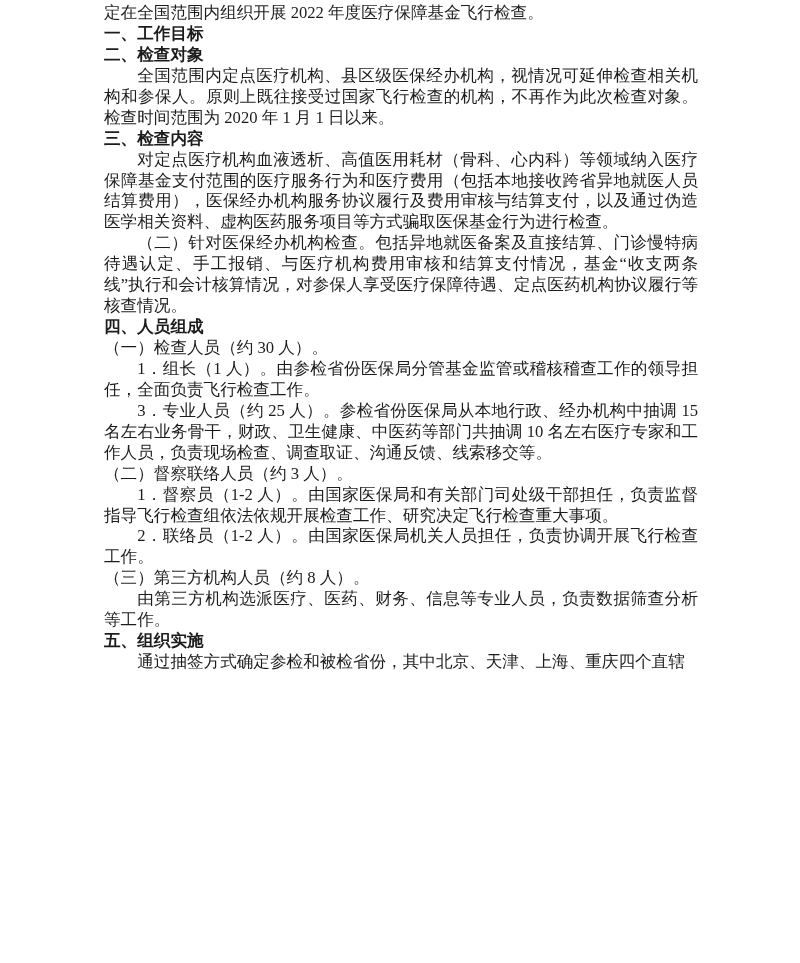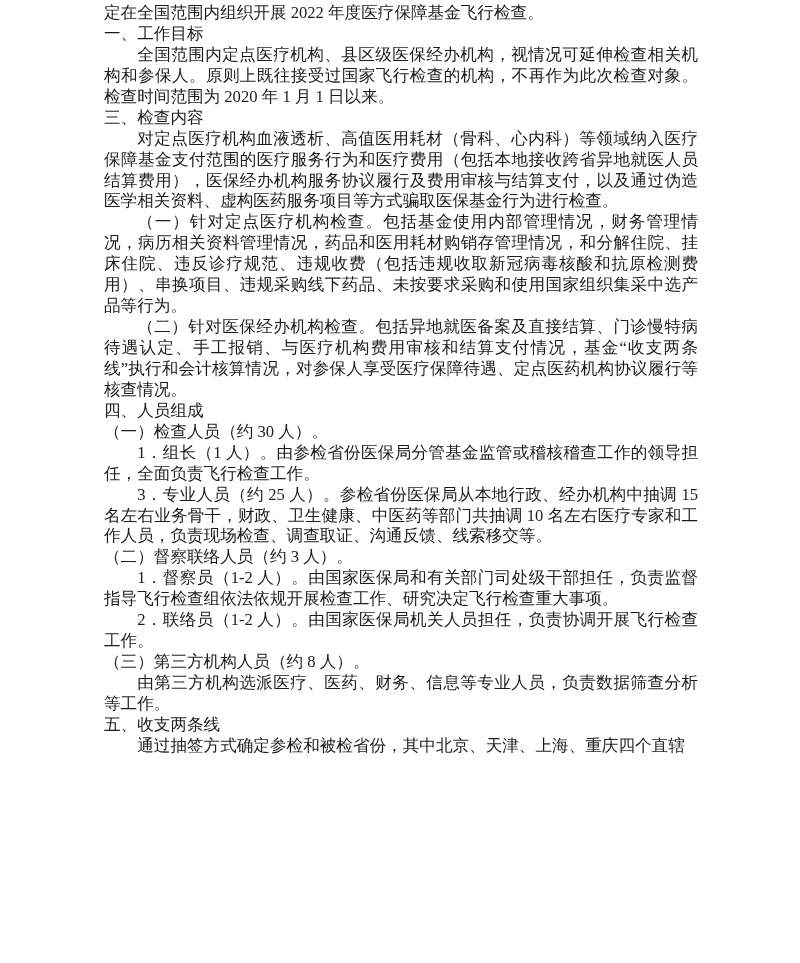--- a/index.html
+++ b/index.html
@@ -24,48 +24,48 @@
     line-height: 20.93px;
     color: #1c1c1c;
     text-align: justify;
     text-justify: inter-ideograph;
   }
   .block {
     margin: 0;
     padding: 0;
   }
   .block.heading {
-    font-weight: normal;
+    font-weight: bold;
     text-indent: 0;
   }
   .block.para {
     text-indent: 2em;
   }
   .block.label,
   .block.continuation {
     text-indent: 0;
   }
 </style>
 </head>
 <body>
 
 <div class="page" style="background: rgb(255, 255, 255);">
   <div class="doc-body" id="doc" style="color: rgb(28, 28, 28);">
       <div class="block continuation">定在全国范围内组织开展 2022 年度医疗保障基金飞行检查。</div>
       <div class="block heading">一、工作目标</div>
+      <div class="block heading">二、检查对象</div>
       <div class="block para">全国范围内定点医疗机构、县区级医保经办机构，视情况可延伸检查相关机构和参保人。原则上既往接受过国家飞行检查的机构，不再作为此次检查对象。检查时间范围为 2020 年 1 月 1 日以来。</div>
       <div class="block heading">三、检查内容</div>
       <div class="block para">对定点医疗机构血液透析、高值医用耗材（骨科、心内科）等领域纳入医疗保障基金支付范围的医疗服务行为和医疗费用（包括本地接收跨省异地就医人员结算费用），医保经办机构服务协议履行及费用审核与结算支付，以及通过伪造医学相关资料、虚构医药服务项目等方式骗取医保基金行为进行检查。</div>
-      <div class="block para">（一）针对定点医疗机构检查。包括基金使用内部管理情况，财务管理情况，病历相关资料管理情况，药品和医用耗材购销存管理情况，和分解住院、挂床住院、违反诊疗规范、违规收费（包括违规收取新冠病毒核酸和抗原检测费用）、串换项目、违规采购线下药品、未按要求采购和使用国家组织集采中选产品等行为。</div>
       <div class="block para">（二）针对医保经办机构检查。包括异地就医备案及直接结算、门诊慢特病待遇认定、手工报销、与医疗机构费用审核和结算支付情况，基金“收支两条线”执行和会计核算情况，对参保人享受医疗保障待遇、定点医药机构协议履行等核查情况。</div>
       <div class="block heading">四、人员组成</div>
       <div class="block label">（一）检查人员（约 30 人）。</div>
       <div class="block para">1．组长（1 人）。由参检省份医保局分管基金监管或稽核稽查工作的领导担任，全面负责飞行检查工作。</div>
       <div class="block para">3．专业人员（约 25 人）。参检省份医保局从本地行政、经办机构中抽调 15 名左右业务骨干，财政、卫生健康、中医药等部门共抽调 10 名左右医疗专家和工作人员，负责现场检查、调查取证、沟通反馈、线索移交等。</div>
       <div class="block label">（二）督察联络人员（约 3 人）。</div>
       <div class="block para">1．督察员（1-2 人）。由国家医保局和有关部门司处级干部担任，负责监督指导飞行检查组依法依规开展检查工作、研究决定飞行检查重大事项。</div>
       <div class="block para">2．联络员（1-2 人）。由国家医保局机关人员担任，负责协调开展飞行检查工作。</div>
       <div class="block label">（三）第三方机构人员（约 8 人）。</div>
       <div class="block para">由第三方机构选派医疗、医药、财务、信息等专业人员，负责数据筛查分析等工作。</div>
-      <div class="block heading">五、收支两条线</div>
+      <div class="block heading">五、组织实施</div>
       <div class="block para">通过抽签方式确定参检和被检省份，其中北京、天津、上海、重庆四个直辖</div>
     </div>
 </div>
 
 </body></html>

